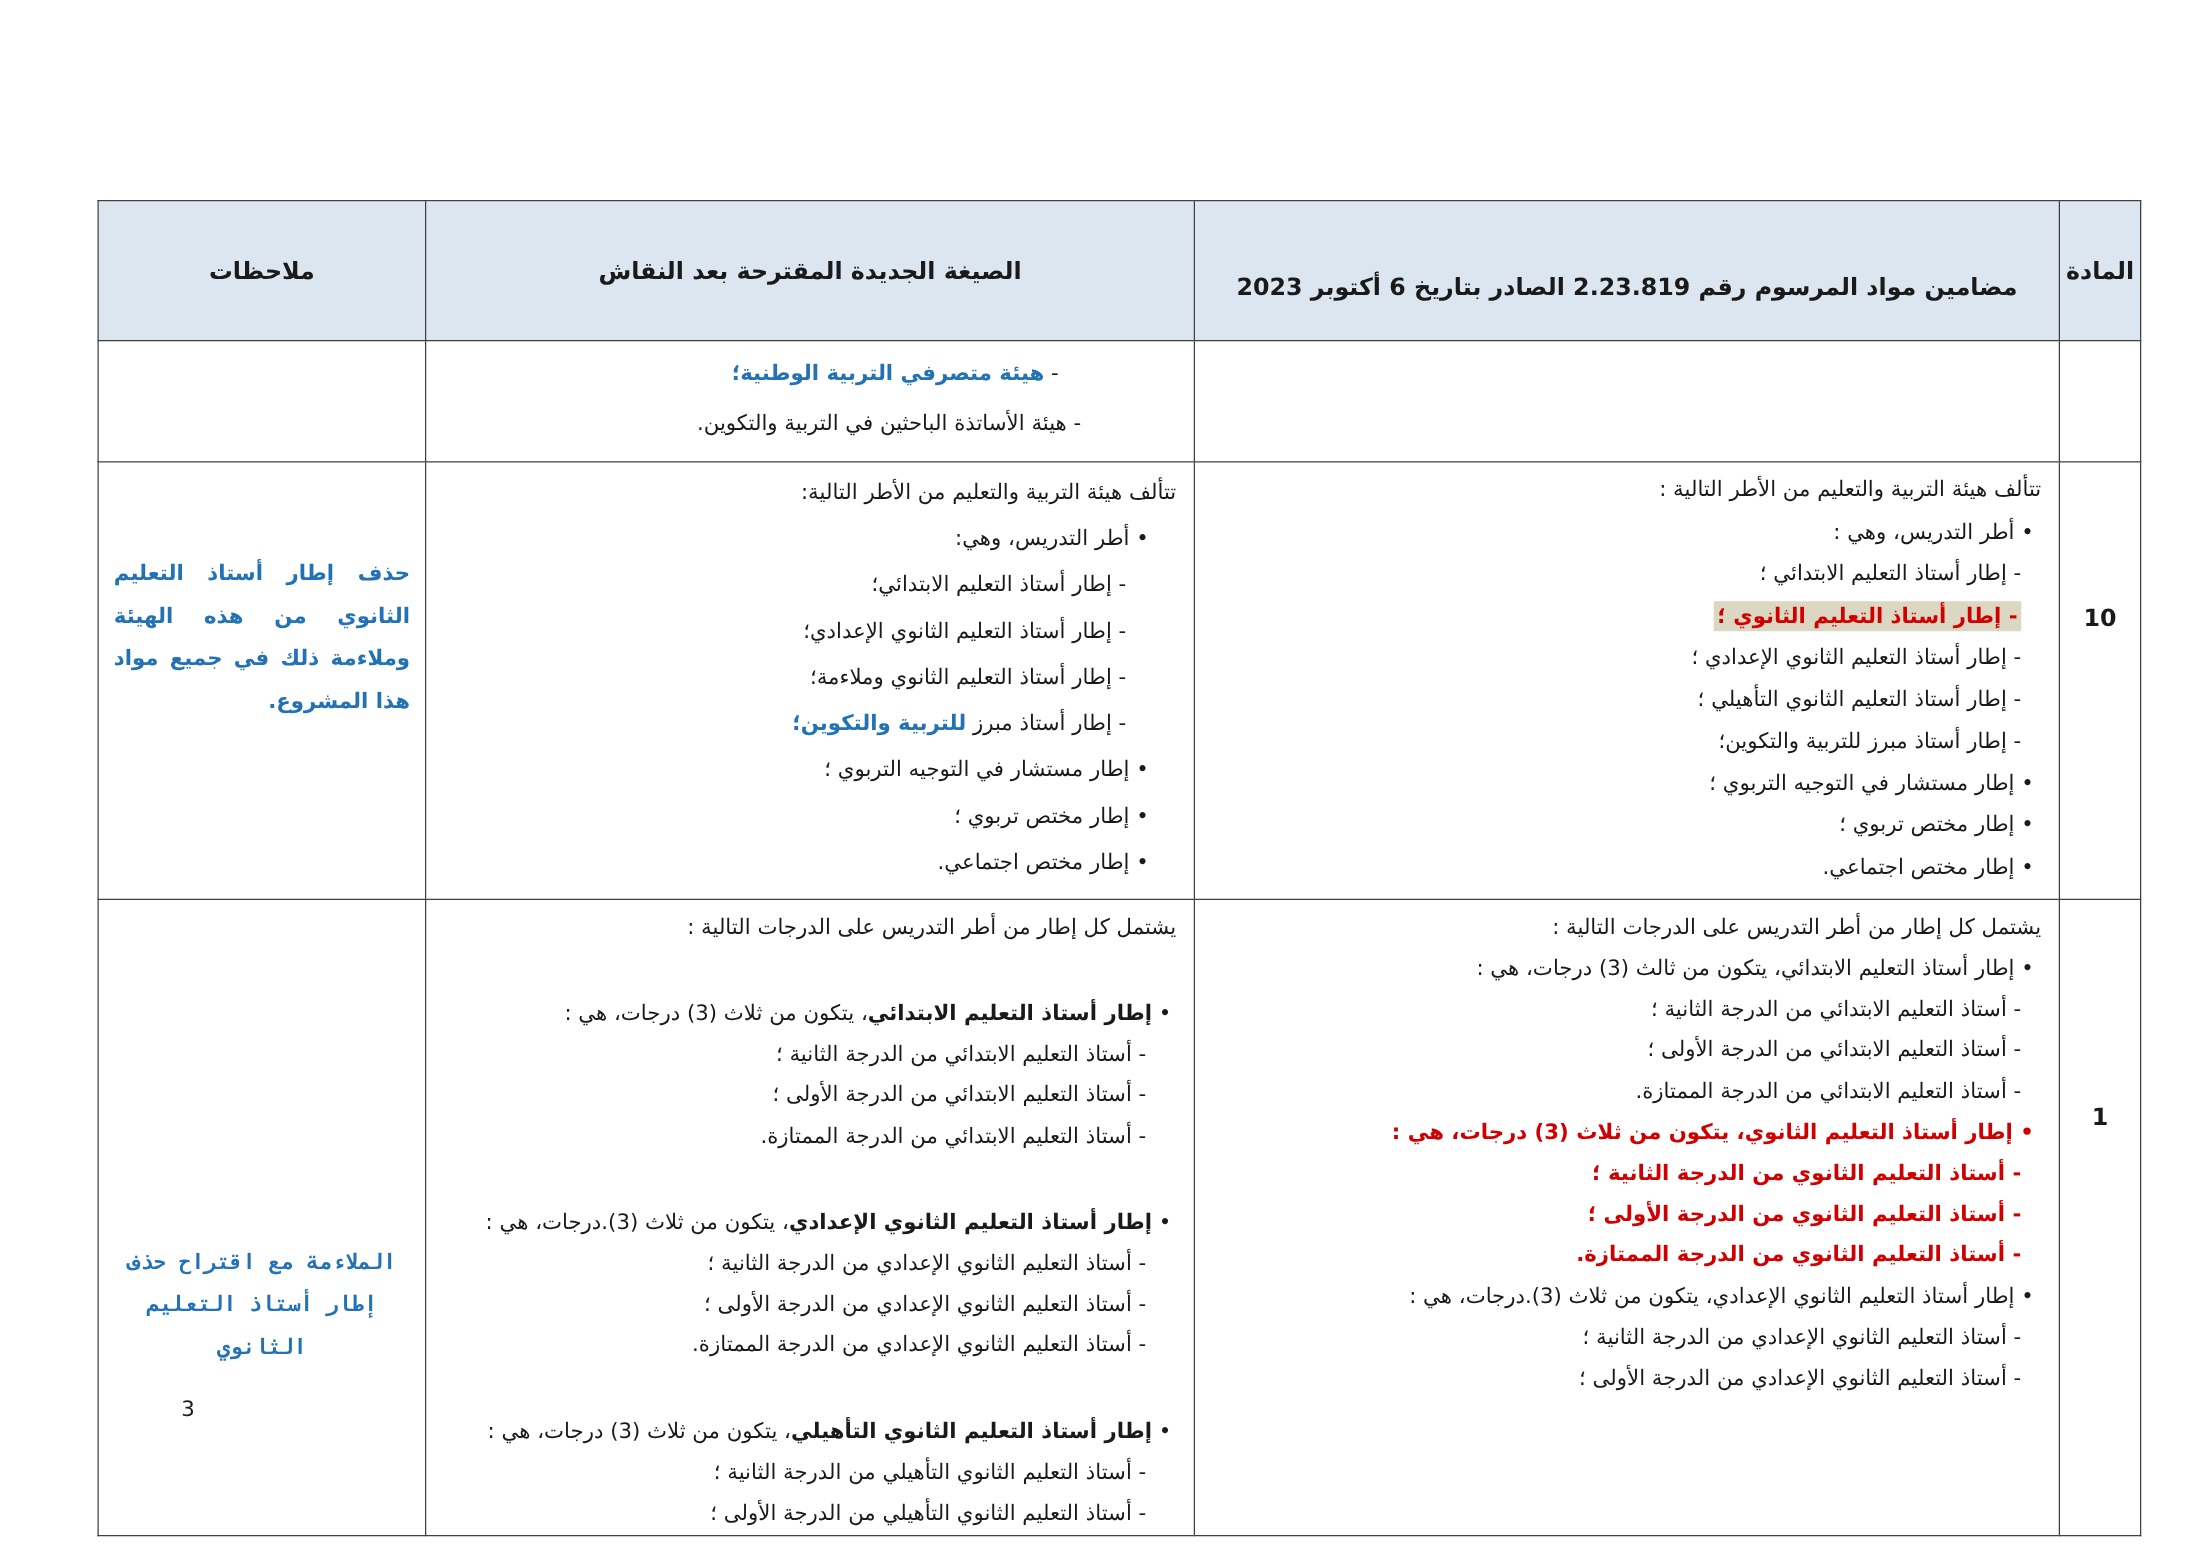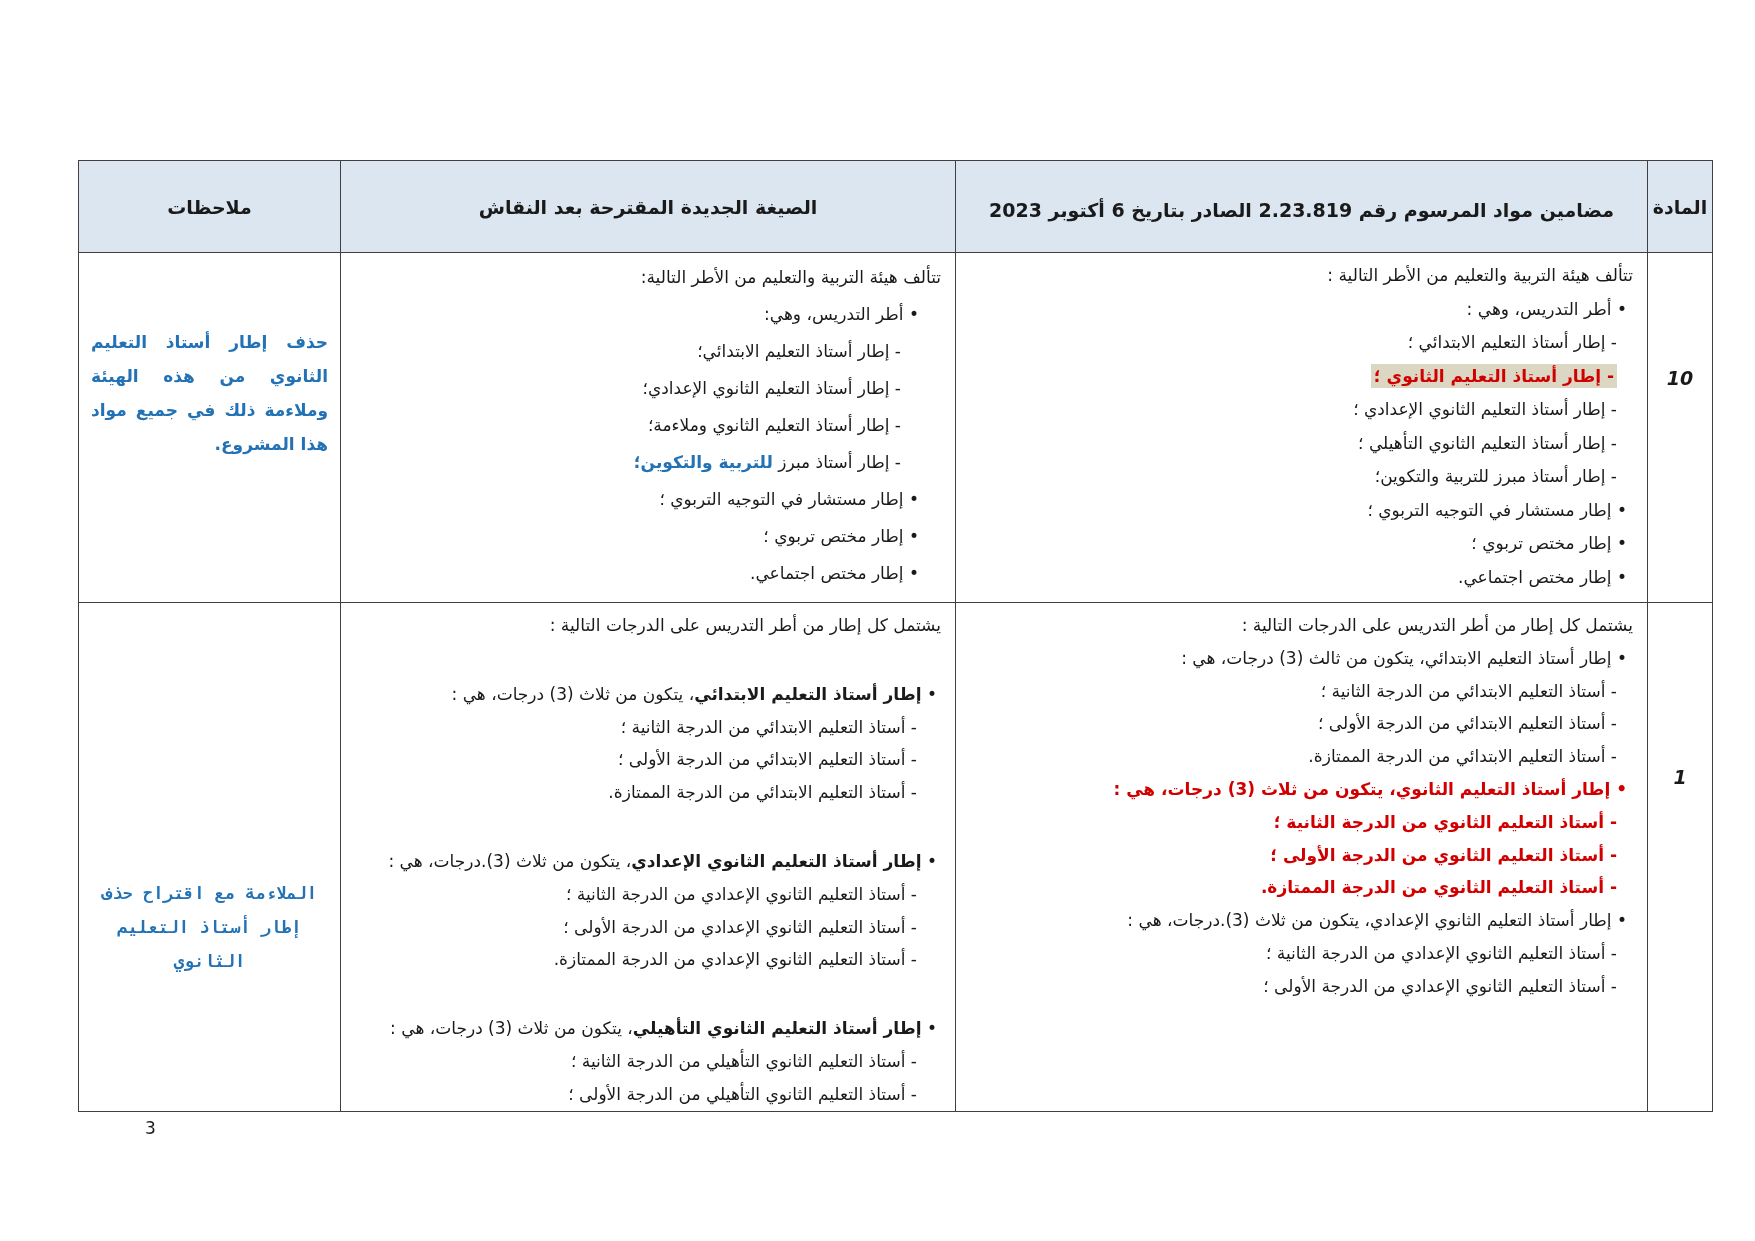--- a/index.html
+++ b/index.html
@@ -25,36 +25,35 @@
     padding:0;
   }
   .doc-table thead th{
     background:var(--header-bg,#dce6f1);
     height:85px;
     font-size:19px;
     font-weight:bold;
     text-align:center;
     vertical-align:middle;
   }
-  th.col-decree{vertical-align:top;padding-top:6px;}
+  th.col-decree{vertical-align:top;padding-top:26px;}
   col.c-article{width:65px;}
   col.c-decree{width:692px;}
   col.c-proposal{width:615px;}
   col.c-notes{width:262px;}
 
   tr[data-row="continuation"]{height:97px;}
   tr[data-row="article-10"]{height:350px;}
   tr[data-row="article-11"]{height:408px;}
 
   td.article-cell{
     vertical-align:middle;
     text-align:center;
     font-weight:bold;
     font-size:19px;
-    font-style:italic;
   }
   tr[data-row="article-10"] td.article-cell{padding-bottom:100px;}
   tr[data-row="article-11"] td.article-cell{padding-bottom:160px;}
 
   td.text-cell{
     direction:rtl;
     text-align:right;
     font-size:17px;
     padding:6px 8px 0 8px;
   }
@@ -117,20 +116,29 @@
     </colgroup>
     <thead>
       <tr>
         <th class="col-article">المادة</th>
         <th class="col-decree">مضامين مواد المرسوم رقم 2.23.819 الصادر بتاريخ 6 أكتوبر 2023</th>
         <th class="col-proposal">الصيغة الجديدة المقترحة بعد النقاش</th>
         <th class="col-notes">ملاحظات</th>
       </tr>
     </thead>
     <tbody id="table-body">
+        <tr data-row="continuation">
+          <td class="article-cell"></td>
+          <td class="text-cell decree-cell"></td>
+          <td class="text-cell proposal-cell">
+            <div class="line ind-1"><span class="s-n">- </span><span class="s-bl">هيئة متصرفي التربية الوطنية؛</span></div>
+            <div class="line ind-0"><span class="s-n">- هيئة الأساتذة الباحثين في التربية والتكوين.</span></div>
+          </td>
+          <td class="notes-cell"></td>
+        </tr>
         <tr data-row="article-10">
           <td class="article-cell">10</td>
           <td class="text-cell decree-cell">
             <div class="line ind-0"><span class="s-n">تتألف هيئة التربية والتعليم من الأطر التالية :</span></div>
             <div class="line ind-1"><span class="s-n">• أطر التدريس، وهي :</span></div>
             <div class="line ind-2"><span class="s-n">- إطار أستاذ التعليم الابتدائي ؛</span></div>
             <div class="line ind-2 hl"><span class="s-r">- إطار أستاذ التعليم الثانوي ؛</span></div>
             <div class="line ind-2"><span class="s-n">- إطار أستاذ التعليم الثانوي الإعدادي ؛</span></div>
             <div class="line ind-2"><span class="s-n">- إطار أستاذ التعليم الثانوي التأهيلي ؛</span></div>
             <div class="line ind-2"><span class="s-n">- إطار أستاذ مبرز للتربية والتكوين؛</span></div>

